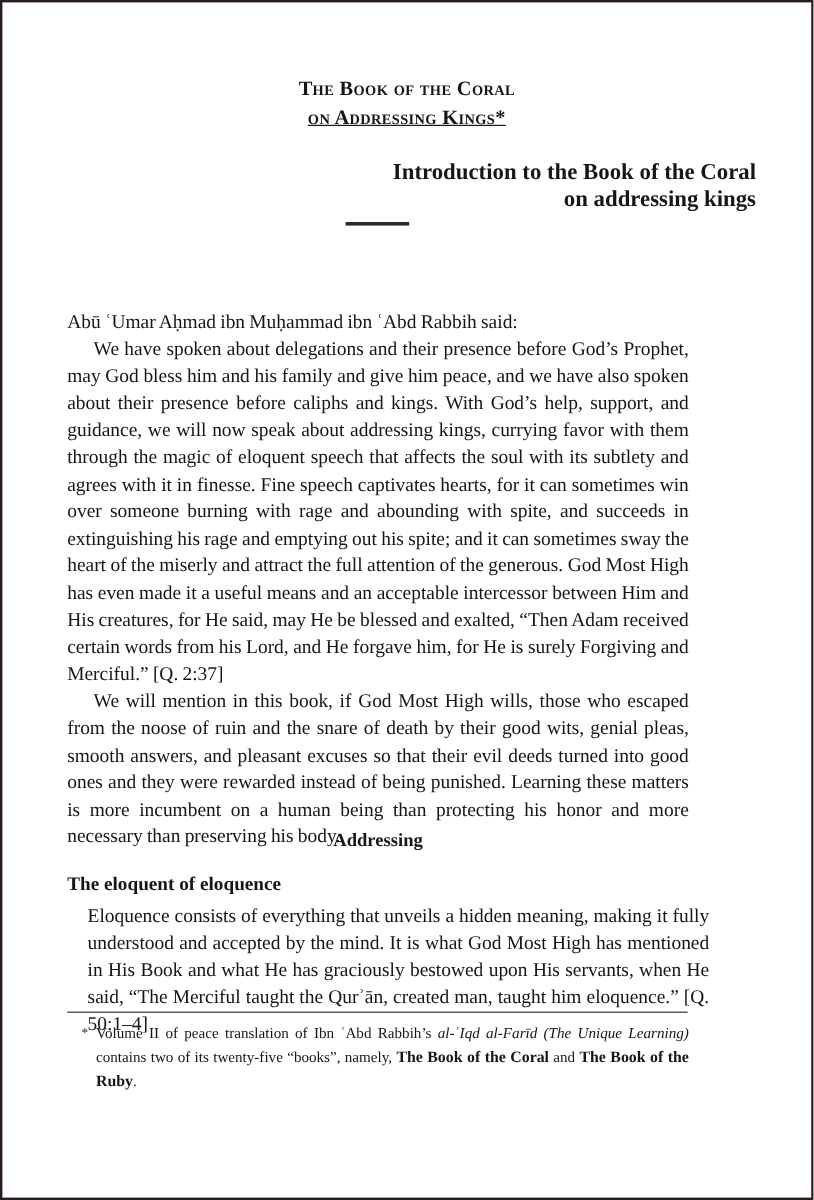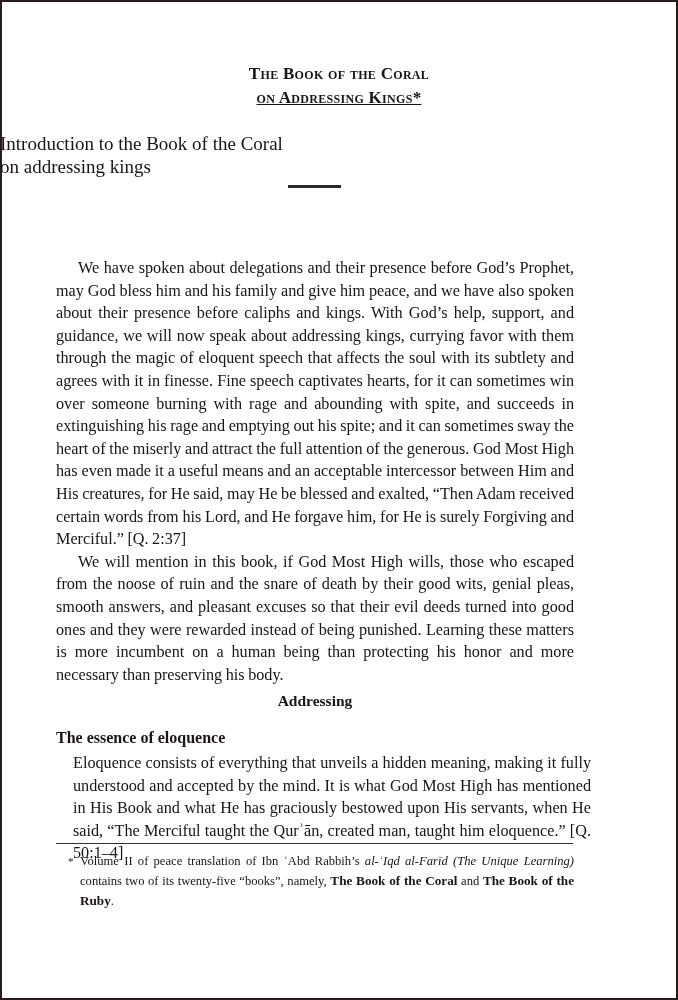--- a/index.html
+++ b/index.html
@@ -14,22 +14,22 @@
     border: 2px solid #2a1c1c;
   }
   .title {
     position: absolute; left: 0; width: 678px; text-align: center;
     font-weight: bold; font-size: 17px; letter-spacing: 0.3px; line-height: 24px;
     font-variant: small-caps;
   }
   .title-1 { top: 62px; }
   .title-2 { top: 86px; text-decoration: underline; }
   .intro-head {
-    position: absolute; left: 0; width: 630px; text-align: left;
-    font-weight: normal; font-size: 19px; line-height: 23px;
+    position: absolute; left: 0; width: 630px; text-align: right;
+    font-weight: bold; font-size: 19px; line-height: 23px;
   }
   .intro-1 { top: 132px; }
   .intro-2 { top: 155px; }
   .rule-short {
     position: absolute; left: 288px; top: 185px; width: 53px; height: 3px; background: #2a2a2a;
   }
   .body-text {
     position: absolute; left: 56px; width: 518px;
     font-size: 16.2px; line-height: 22.6px; text-align: justify;
     word-spacing: -0.5px;
@@ -62,26 +62,27 @@
 
 <div class="title title-1">The Book of the Coral</div>
 <div class="title title-2">on Addressing Kings*</div>
 
 <div class="intro-head intro-1">Introduction to the Book of the Coral</div>
 <div class="intro-head intro-2">on addressing kings</div>
 
 <div class="rule-short"></div>
 
 <div class="body-text attrib">
+  <p>Abū ʿUmar Aḥmad ibn Muḥammad ibn ʿAbd Rabbih said:</p>
   <p class="indent">We have spoken about delegations and their presence before God’s Prophet, may God bless him and his family and give him peace, and we have also spoken about their presence before caliphs and kings. With God’s help, support, and guidance, we will now speak about addressing kings, currying favor with them through the magic of eloquent speech that affects the soul with its subtlety and agrees with it in finesse. Fine speech captivates hearts, for it can sometimes win over someone burning with rage and abounding with spite, and succeeds in extinguishing his rage and emptying out his spite; and it can sometimes sway the heart of the miserly and attract the full attention of the generous. God Most High has even made it a useful means and an acceptable intercessor between Him and His creatures, for He said, may He be blessed and exalted, “Then Adam received certain words from his Lord, and He forgave him, for He is surely Forgiving and Merciful.” [Q. 2:37]</p>
   <p class="indent">We will mention in this book, if God Most High wills, those who escaped from the noose of ruin and the snare of death by their good wits, genial pleas, smooth answers, and pleasant excuses so that their evil deeds turned into good ones and they were rewarded instead of being punished. Learning these matters is more incumbent on a human being than protecting his honor and more necessary than preserving his body.</p>
 </div>
 
 <div class="section-head">Addressing</div>
-<div class="sub-head">The essence of eloquence</div>
+<div class="sub-head">The eloquent of eloquence</div>
 <div class="body-text eloq-text">
   <p>Eloquence consists of everything that unveils a hidden meaning, making it fully understood and accepted by the mind. It is what God Most High has mentioned in His Book and what He has graciously bestowed upon His servants, when He said, “The Merciful taught the Qurʾān, created man, taught him eloquence.” [Q. 50:1–4]</p>
 </div>
 
 <div class="rule-foot"></div>
 
 <div class="footnote">
   <span class="mark">*</span>
   <span>Volume II of peace translation of Ibn ʿAbd Rabbih’s </span><i>al-ʿIqd al-Farīd (The Unique Learning)</i><span> contains two of its twenty-five “books”, namely, </span><b>The Book of the Coral</b><span> and </span><b>The Book of the Ruby</b><span>.</span>
 </div>

